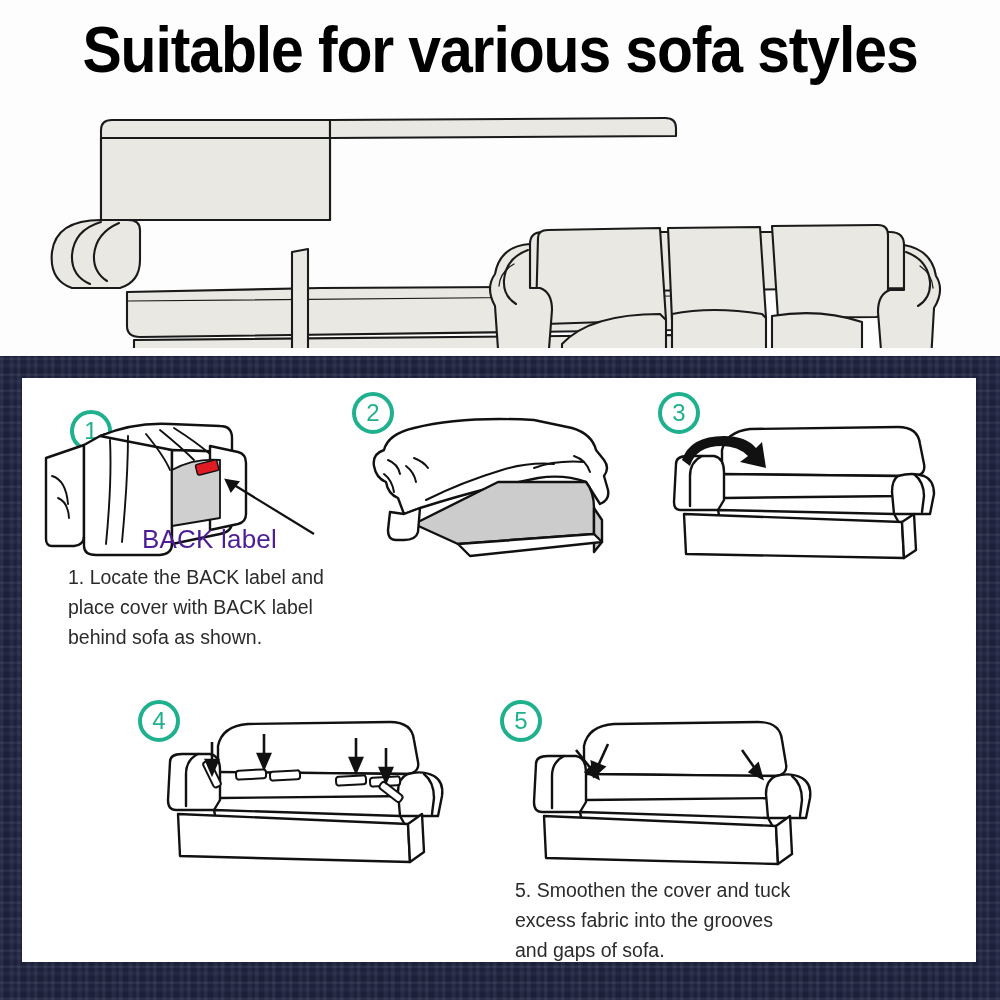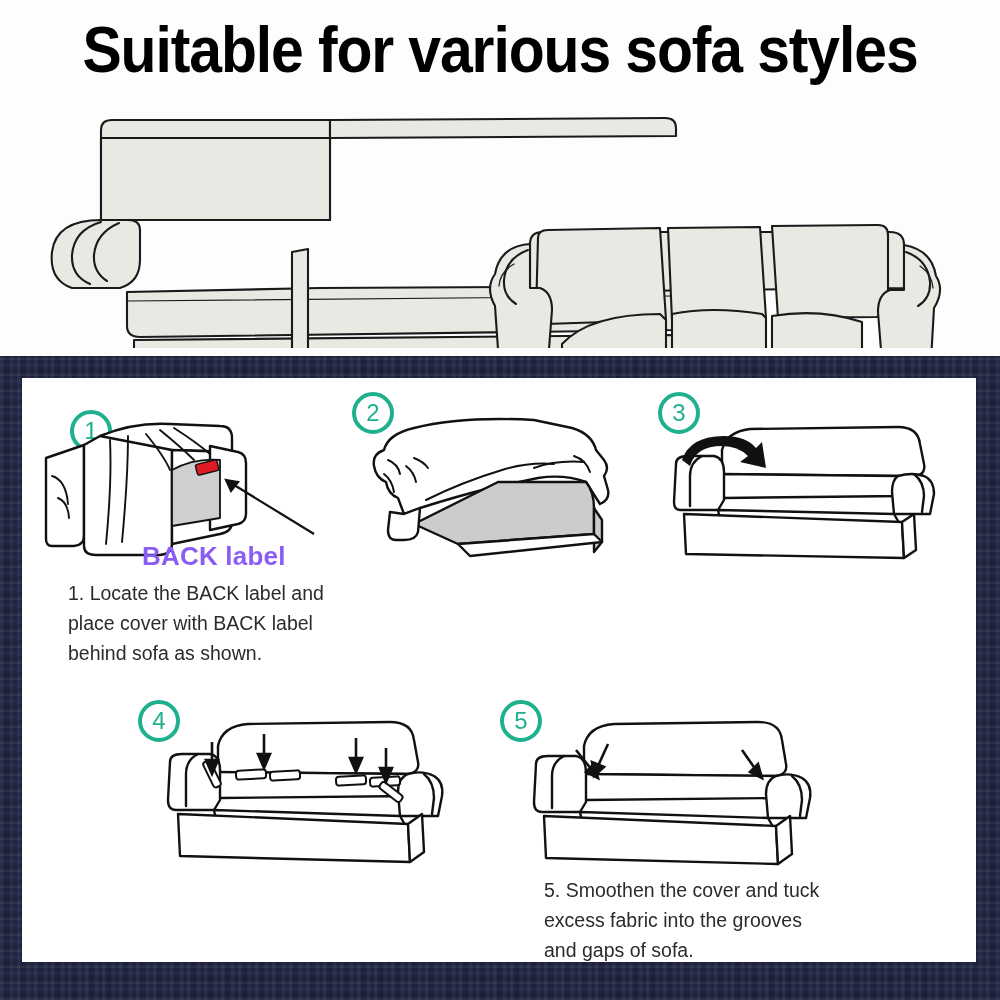--- a/index.html
+++ b/index.html
@@ -96,33 +96,33 @@
   .art svg{display:block;width:100%;height:100%;}
 
   .caption{
     position:absolute;
     font-family:"Liberation Sans", sans-serif;
     font-size:19.5px;
     line-height:30px;
     color:#2b2b2b;
     white-space:pre-line;
   }
-  .step1 .caption{left:46px;top:200px;width:280px;}
+  .step1 .caption{left:46px;top:184px;width:280px;}
   .step2 .caption{left:8px;top:196px;width:300px;}
   .step3 .caption{left:12px;top:196px;width:290px;}
   .step4 .caption{left:6px;top:185px;width:340px;}
-  .step5 .caption{left:44px;top:185px;width:340px;}
+  .step5 .caption{left:15px;top:185px;width:340px;}
 
   .backlabel{
     position:absolute;
-    left:120px;top:163px;
-    font-family:"Liberation Sans", sans-serif;
-    font-weight:bold;
+    left:120px;top:146px;
+    font-family:"Liberation Sans", sans-serif;
+    font-weight:normal;
     font-size:26px;
-    color:#8b5cf6;
+    color:#4c1d95;
     letter-spacing:0.2px;
   }
 </style>
 </head>
 <body>
 
 <div id="root">
 
   <div class="title">Suitable for various sofa styles</div>
 

